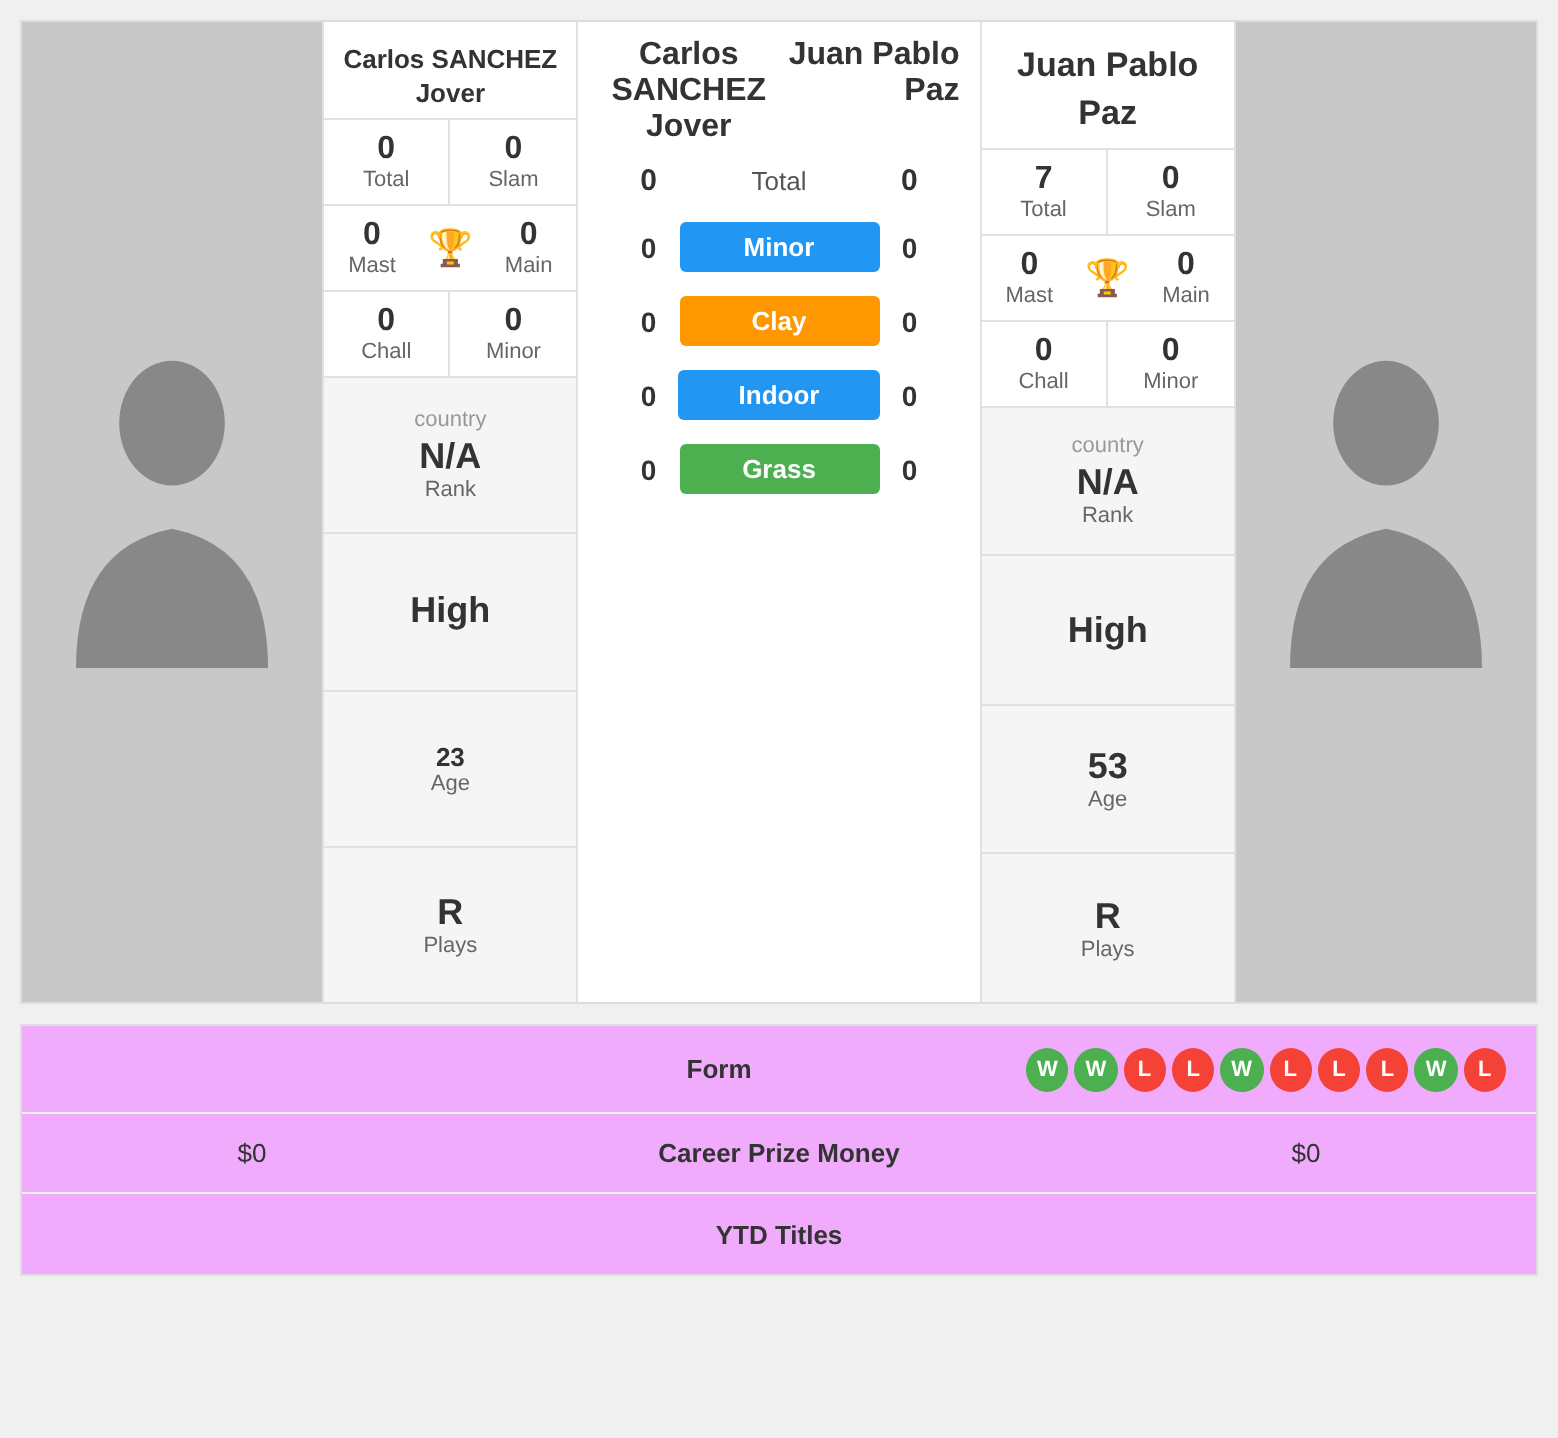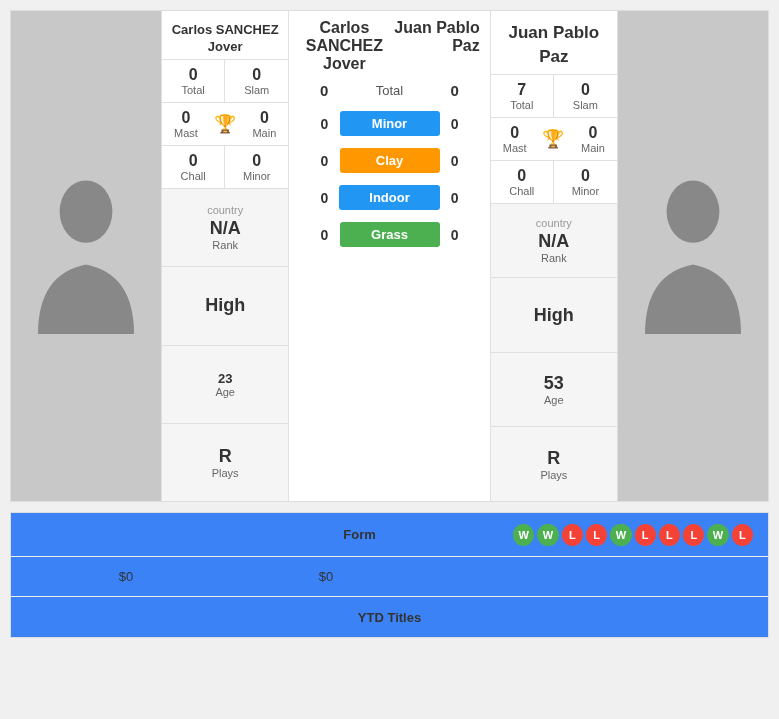--- a/index.html
+++ b/index.html
@@ -212,21 +212,21 @@
 
     <div style="width:170px; background:#c8c8c8; display:flex; align-items:center; justify-content:center; min-height:490px;">
       <svg viewBox="0 0 100 130" width="120" height="160" xmlns="http://www.w3.org/2000/svg">
         <ellipse cx="50" cy="28" rx="22" ry="26" fill="#888"></ellipse>
         <path d="M10 130 Q10 80 50 72 Q90 80 90 130Z" fill="#888"></path>
       </svg>
     </div>
 
   </div>
 
-  <div style="margin:0 10px 10px 10px; background:#3b82f6; border:1px solid #ddd;">
+  <div style="margin:0 10px 10px 10px; background:#f0abfc; border:1px solid #ddd;">
 
     <div style="display:flex; align-items:center; border-bottom:1px solid #eee; padding:10px 15px; min-height:44px;">
       <div style="width:180px; text-align:center;"></div>
       <div style="flex:1; text-align:center; font-weight:bold; font-size:13px;">Form</div>
       <div style="width:240px; display:flex; gap:3px; justify-content:flex-end; align-items:center;">
         <div style="width:22px;height:22px;border-radius:50%;background:#4CAF50;display:flex;align-items:center;justify-content:center;font-size:11px;font-weight:bold;color:#fff;">W</div>
         <div style="width:22px;height:22px;border-radius:50%;background:#4CAF50;display:flex;align-items:center;justify-content:center;font-size:11px;font-weight:bold;color:#fff;">W</div>
         <div style="width:22px;height:22px;border-radius:50%;background:#f44336;display:flex;align-items:center;justify-content:center;font-size:11px;font-weight:bold;color:#fff;">L</div>
         <div style="width:22px;height:22px;border-radius:50%;background:#f44336;display:flex;align-items:center;justify-content:center;font-size:11px;font-weight:bold;color:#fff;">L</div>
         <div style="width:22px;height:22px;border-radius:50%;background:#4CAF50;display:flex;align-items:center;justify-content:center;font-size:11px;font-weight:bold;color:#fff;">W</div>
@@ -235,20 +235,21 @@
         <div style="width:22px;height:22px;border-radius:50%;background:#f44336;display:flex;align-items:center;justify-content:center;font-size:11px;font-weight:bold;color:#fff;">L</div>
         <div style="width:22px;height:22px;border-radius:50%;background:#4CAF50;display:flex;align-items:center;justify-content:center;font-size:11px;font-weight:bold;color:#fff;">W</div>
         <div style="width:22px;height:22px;border-radius:50%;background:#f44336;display:flex;align-items:center;justify-content:center;font-size:11px;font-weight:bold;color:#fff;">L</div>
       </div>
     </div>
 
 
 
     <div style="display:flex; align-items:center; border-bottom:1px solid #eee; padding:10px 15px; min-height:40px;">
       <div style="width:200px; text-align:center; font-size:13px;">$0</div>
+      <div style="flex:1; text-align:center; font-weight:bold; font-size:13px;">Career Prize Money</div>
       <div style="width:200px; text-align:center; font-size:13px;">$0</div>
     </div>
 
     <div style="display:flex; align-items:center; padding:10px 15px; min-height:40px;">
       <div style="flex:1; text-align:center; font-weight:bold; font-size:13px;">YTD Titles</div>
     </div>
 
   </div>
 
 </div>

